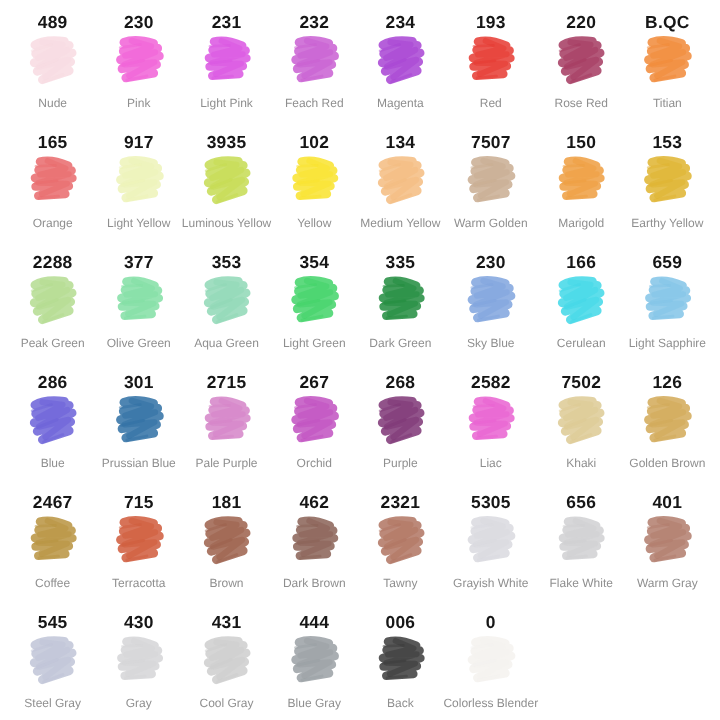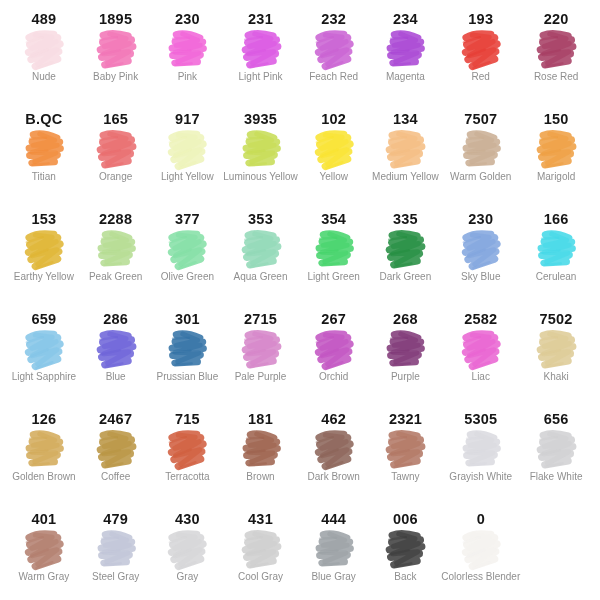--- a/index.html
+++ b/index.html
@@ -50,51 +50,40 @@
   }
   .swatch svg { display: block; width: 56px; height: 44px; }
   .cell:nth-child(odd)  .swatch svg { transform: rotate(-5deg); }
   .cell:nth-child(even) .swatch svg { transform: rotate(4deg); }
   .cell:nth-child(3n)   .swatch svg { transform: rotate(10deg) scale(0.96); }
   .name {
     font-size: 10px;
     color: #8f8f8f;
     line-height: 1.1;
     white-space: nowrap;
-    margin-top: 2px;
+    margin-top: 12px;
   }
 </style>
 </head>
 <body>
 
 <div class="page">
   <div class="grid" id="swatch-grid">
   <div class="cell">
     <div class="code">489</div>
     <div class="swatch">
       <svg viewBox="0 0 60 48" xmlns="http://www.w3.org/2000/svg">
         <path d="M15 9 C 23 5, 33 6, 42 8 L 15 17 L 46 12 L 13 25 L 48 19 L 15 33 L 46 27 L 19 41 L 44 35" fill="none" stroke-width="8" stroke-linecap="round" stroke-linejoin="round" opacity="0.85" stroke="#f8dbe2"></path>
         <path d="M22 7 L 40 11 L 17 21 L 44 16 L 17 29 L 44 25 L 22 39" fill="none" stroke-width="5.5" stroke-linecap="round" stroke-linejoin="round" opacity="0.55" stroke="#f8dbe2"></path>
         <path d="M12 14 L 30 10 M14 30 L 34 24 M20 43 L 38 38" fill="none" stroke-width="2.5" stroke-linecap="round" opacity="0.5" stroke="#f8dbe2"></path>
       </svg>
     </div>
     <div class="name">Nude</div>
   </div>
 
-  <div class="cell">
-    <div class="code">1895</div>
-    <div class="swatch">
-      <svg viewBox="0 0 60 48" xmlns="http://www.w3.org/2000/svg">
-        <path d="M15 9 C 23 5, 33 6, 42 8 L 15 17 L 46 12 L 13 25 L 48 19 L 15 33 L 46 27 L 19 41 L 44 35" fill="none" stroke-width="8" stroke-linecap="round" stroke-linejoin="round" opacity="0.85" stroke="#f272b5"></path>
-        <path d="M22 7 L 40 11 L 17 21 L 44 16 L 17 29 L 44 25 L 22 39" fill="none" stroke-width="5.5" stroke-linecap="round" stroke-linejoin="round" opacity="0.55" stroke="#f272b5"></path>
-        <path d="M12 14 L 30 10 M14 30 L 34 24 M20 43 L 38 38" fill="none" stroke-width="2.5" stroke-linecap="round" opacity="0.5" stroke="#f272b5"></path>
-      </svg>
-    </div>
-    <div class="name">Baby Pink</div>
-  </div>
 
   <div class="cell">
     <div class="code">230</div>
     <div class="swatch">
       <svg viewBox="0 0 60 48" xmlns="http://www.w3.org/2000/svg">
         <path d="M15 9 C 23 5, 33 6, 42 8 L 15 17 L 46 12 L 13 25 L 48 19 L 15 33 L 46 27 L 19 41 L 44 35" fill="none" stroke-width="8" stroke-linecap="round" stroke-linejoin="round" opacity="0.85" stroke="#f161d7"></path>
         <path d="M22 7 L 40 11 L 17 21 L 44 16 L 17 29 L 44 25 L 22 39" fill="none" stroke-width="5.5" stroke-linecap="round" stroke-linejoin="round" opacity="0.55" stroke="#f161d7"></path>
         <path d="M12 14 L 30 10 M14 30 L 34 24 M20 43 L 38 38" fill="none" stroke-width="2.5" stroke-linecap="round" opacity="0.5" stroke="#f161d7"></path>
       </svg>
     </div>
@@ -552,21 +541,21 @@
       <svg viewBox="0 0 60 48" xmlns="http://www.w3.org/2000/svg">
         <path d="M15 9 C 23 5, 33 6, 42 8 L 15 17 L 46 12 L 13 25 L 48 19 L 15 33 L 46 27 L 19 41 L 44 35" fill="none" stroke-width="8" stroke-linecap="round" stroke-linejoin="round" opacity="0.85" stroke="#b17c6c"></path>
         <path d="M22 7 L 40 11 L 17 21 L 44 16 L 17 29 L 44 25 L 22 39" fill="none" stroke-width="5.5" stroke-linecap="round" stroke-linejoin="round" opacity="0.55" stroke="#b17c6c"></path>
         <path d="M12 14 L 30 10 M14 30 L 34 24 M20 43 L 38 38" fill="none" stroke-width="2.5" stroke-linecap="round" opacity="0.5" stroke="#b17c6c"></path>
       </svg>
     </div>
     <div class="name">Warm Gray</div>
   </div>
 
   <div class="cell">
-    <div class="code">479</div>
+    <div class="code">545</div>
     <div class="swatch">
       <svg viewBox="0 0 60 48" xmlns="http://www.w3.org/2000/svg">
         <path d="M15 9 C 23 5, 33 6, 42 8 L 15 17 L 46 12 L 13 25 L 48 19 L 15 33 L 46 27 L 19 41 L 44 35" fill="none" stroke-width="8" stroke-linecap="round" stroke-linejoin="round" opacity="0.85" stroke="#c0c4d7"></path>
         <path d="M22 7 L 40 11 L 17 21 L 44 16 L 17 29 L 44 25 L 22 39" fill="none" stroke-width="5.5" stroke-linecap="round" stroke-linejoin="round" opacity="0.55" stroke="#c0c4d7"></path>
         <path d="M12 14 L 30 10 M14 30 L 34 24 M20 43 L 38 38" fill="none" stroke-width="2.5" stroke-linecap="round" opacity="0.5" stroke="#c0c4d7"></path>
       </svg>
     </div>
     <div class="name">Steel Gray</div>
   </div>
 

